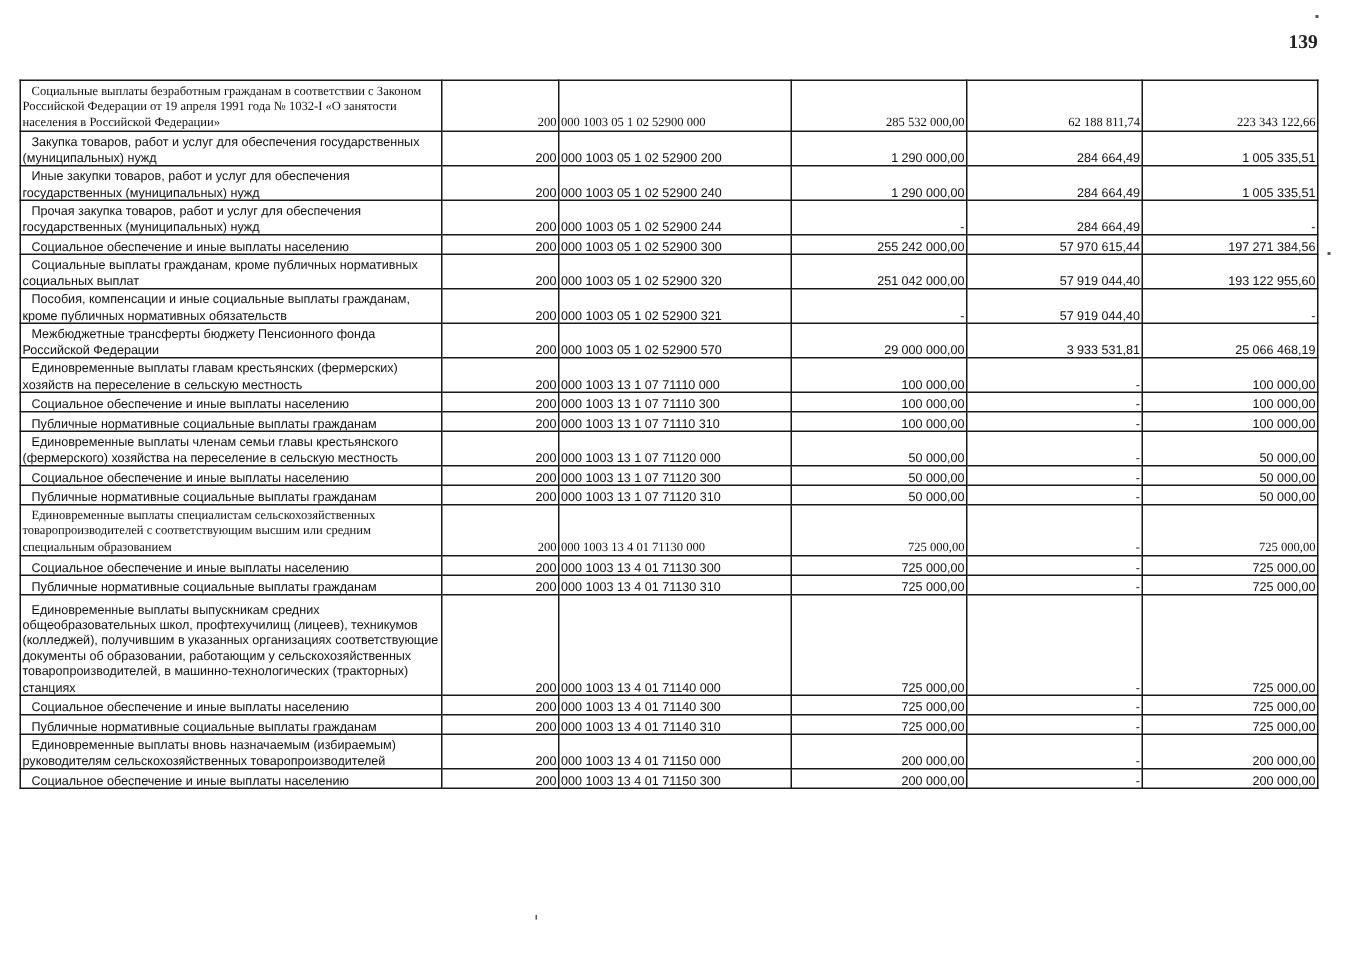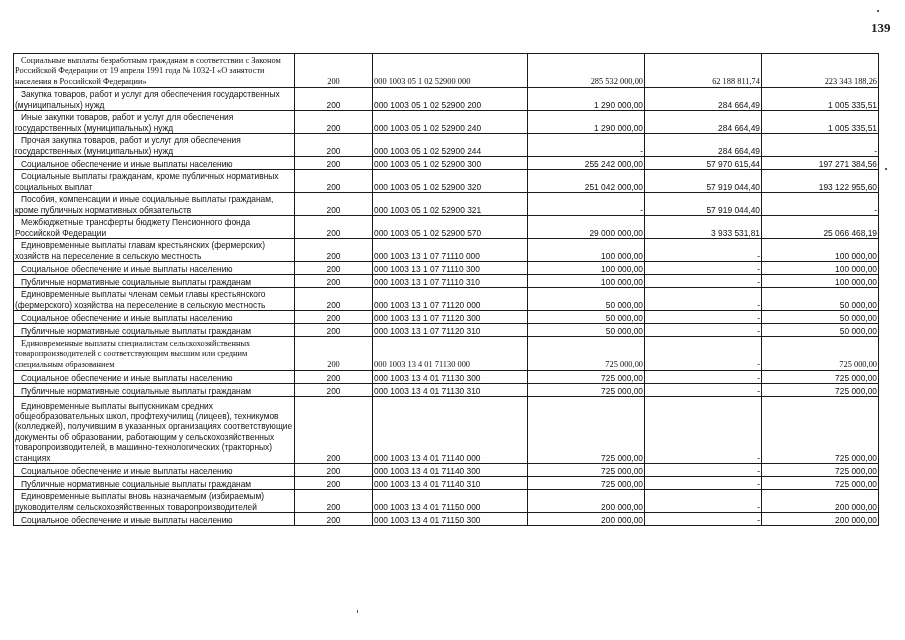--- a/index.html
+++ b/index.html
@@ -1,26 +1,26 @@
 <!DOCTYPE html>
 <html><head>
 <meta charset="utf-8">
 <style>
   html, body { margin: 0; padding: 0; background: #ffffff; }
   body { width: 905px; height: 640px; position: relative; overflow: hidden;
          font-family: "Liberation Sans", sans-serif; color: #111; }
   .page-number { position: absolute; left: 859px; top: 20px; font-family: "Liberation Serif", serif;
-                 font-size: 13px; font-weight: bold; color: #222; margin-left: 12px; }
+                 font-size: 13px; font-weight: bold; color: #222; }
   .speck { position: absolute; width: 2px; height: 2px; background: #555; }
   table.report { position: absolute; left: 13px; top: 53px; border-collapse: collapse;
                  table-layout: fixed; font-size: 8.4px; line-height: 10.4px; }
   table.report td { border: 1px solid #1a1a1a; padding: 0 1px; vertical-align: bottom; overflow: hidden; }
   table.report td.name { text-align: left; padding-left: 1px; }
   table.report td.name .first { padding-left: 6px; }
-  table.report td.code { text-align: center; }
+  table.report td.code { text-align: right; }
   table.report td.kbk { text-align: left; }
   table.report td.num { text-align: right; padding-right: 1px; }
   col.c1 { width: 281px; } col.c2 { width: 78px; } col.c3 { width: 155px; }
   col.c4 { width: 117px; } col.c5 { width: 117px; } col.c6 { width: 117px; }
   tr.h1 td { height: 12px; } tr.h2 td { height: 22px; } tr.h3 td { height: 33px; font-family: Liberation Serif, serif; } tr.h6 td { height: 66px; }
 </style>
 </head>
 <body>
 
 <div class="page-number">139</div>
@@ -37,21 +37,21 @@
       <col class="c5">
       <col class="c6">
   </colgroup>
   <tbody id="table-body">
       <tr class="h3">
         <td class="name"><span class="first">Социальные выплаты безработным гражданам в соответствии с Законом Российской Федерации от 19 апреля 1991 года № 1032-I «О занятости населения в Российской Федерации»</span></td>
         <td class="code"><span>200</span></td>
         <td class="kbk"><span>000 1003 05 1 02 52900 000</span></td>
         <td class="num"><span>285 532 000,00</span></td>
         <td class="num"><span>62 188 811,74</span></td>
-        <td class="num"><span>223 343 188,26</span></td>
+        <td class="num"><span>223 343 122,66</span></td>
       </tr>
       <tr class="h2">
         <td class="name"><span class="first">Закупка товаров, работ и услуг для обеспечения государственных (муниципальных) нужд</span></td>
         <td class="code"><span>200</span></td>
         <td class="kbk"><span>000 1003 05 1 02 52900 200</span></td>
         <td class="num"><span>1 290 000,00</span></td>
         <td class="num"><span>284 664,49</span></td>
         <td class="num"><span>1 005 335,51</span></td>
       </tr>
       <tr class="h2">

